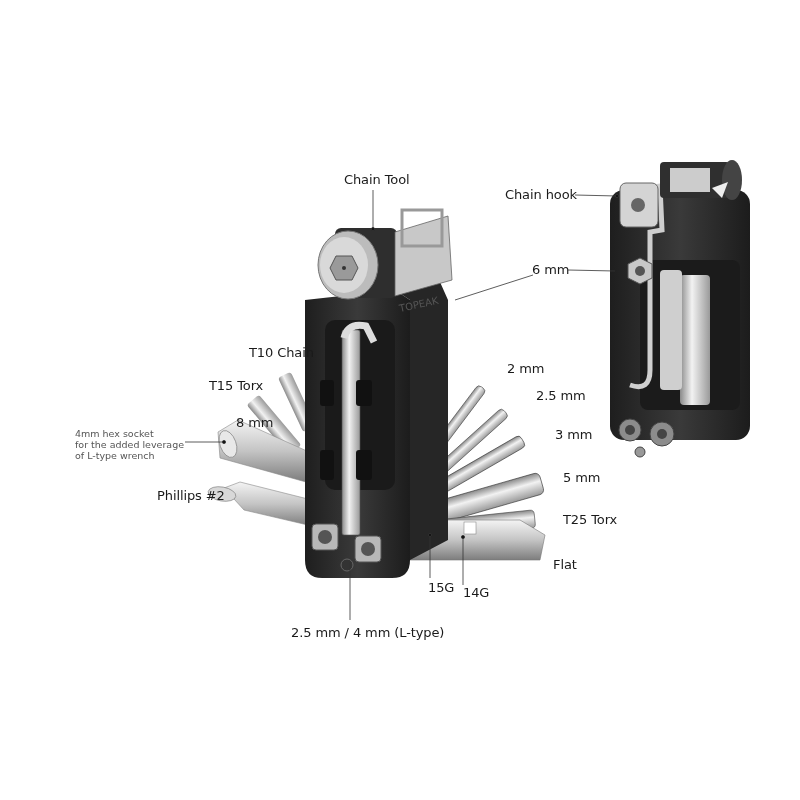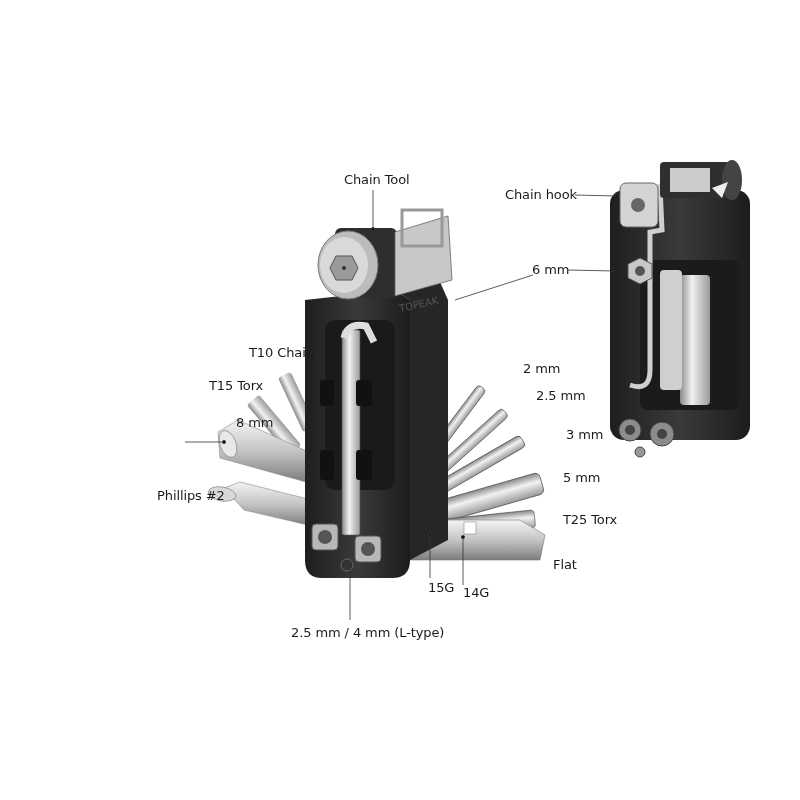--- a/index.html
+++ b/index.html
@@ -146,24 +146,29 @@
     </g>
   </svg>
 
   <div class="label" style="left:344px; top:172px;">Chain Tool</div>
   <div class="label" style="left:505px; top:187px;text-align:center;">Chain hook</div>
   <div class="label" style="left:532px; top:262px;">6 mm</div>
   <div class="label" style="left:249px; top:345px;">T10 Chain</div>
   <div class="label" style="left:209px; top:378px;">T15 Torx</div>
   <div class="label" style="left:190px; top:415px;margin-left:46px;">8 mm</div>
 
+  <div class="note" style="left:75px; top:428px;">
+    <div>4mm hex socket</div>
+    <div>for the added leverage</div>
+    <div>of L-type wrench</div>
+  </div>
 
   <div class="label" style="left:141px; top:488px;margin-left:16px;">Phillips #2</div>
-  <div class="label" style="left:507px; top:361px;margin-left:16px;">2 mm</div>
+  <div class="label" style="left:507px; top:361px;">2 mm</div>
   <div class="label" style="left:536px; top:388px;">2.5 mm</div>
-  <div class="label" style="left:555px; top:427px;margin-left:11px;">3 mm</div>
+  <div class="label" style="left:555px; top:427px;">3 mm</div>
   <div class="label" style="left:563px; top:470px;">5 mm</div>
   <div class="label" style="left:563px; top:512px;">T25 Torx</div>
   <div class="label" style="left:553px; top:557px;">Flat</div>
   <div class="label" style="left:428px; top:580px;">15G</div>
   <div class="label" style="left:463px; top:585px;">14G</div>
   <div class="label" style="left:291px; top:625px;">2.5 mm / 4 mm (L-type)</div>
 </div>
 
 </body></html>

